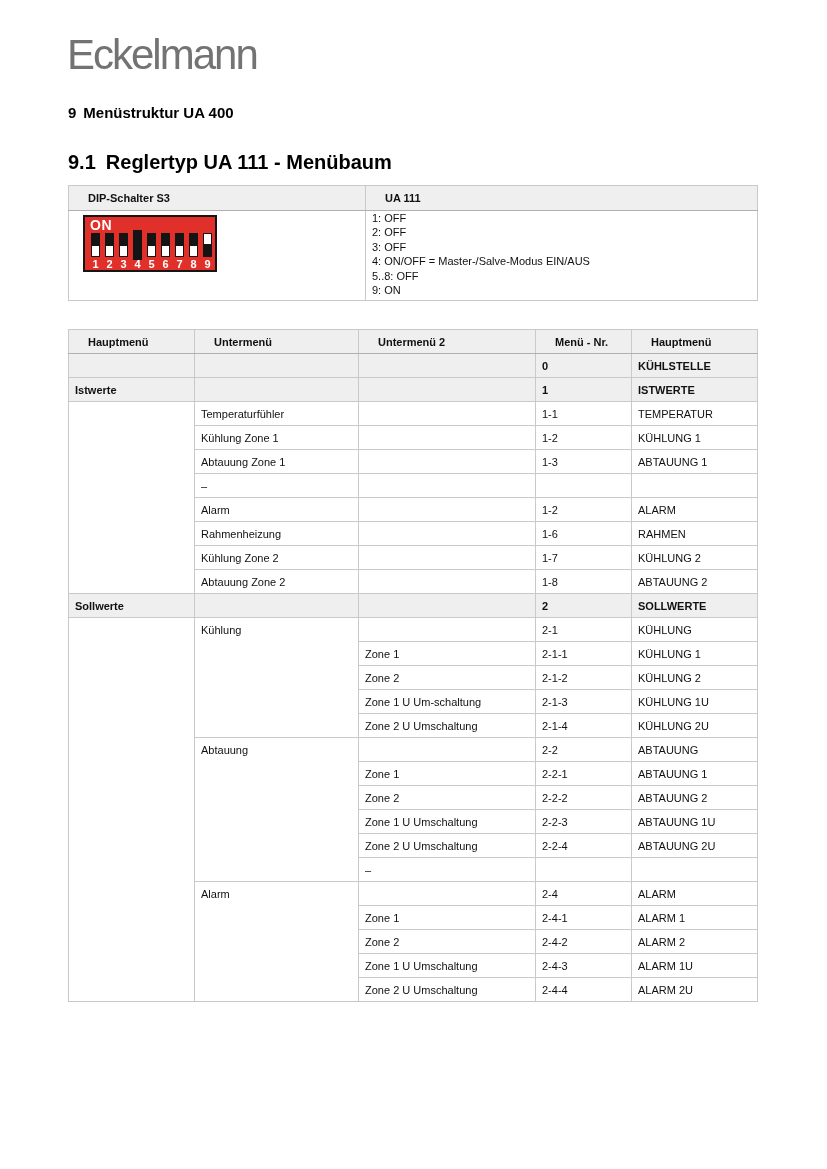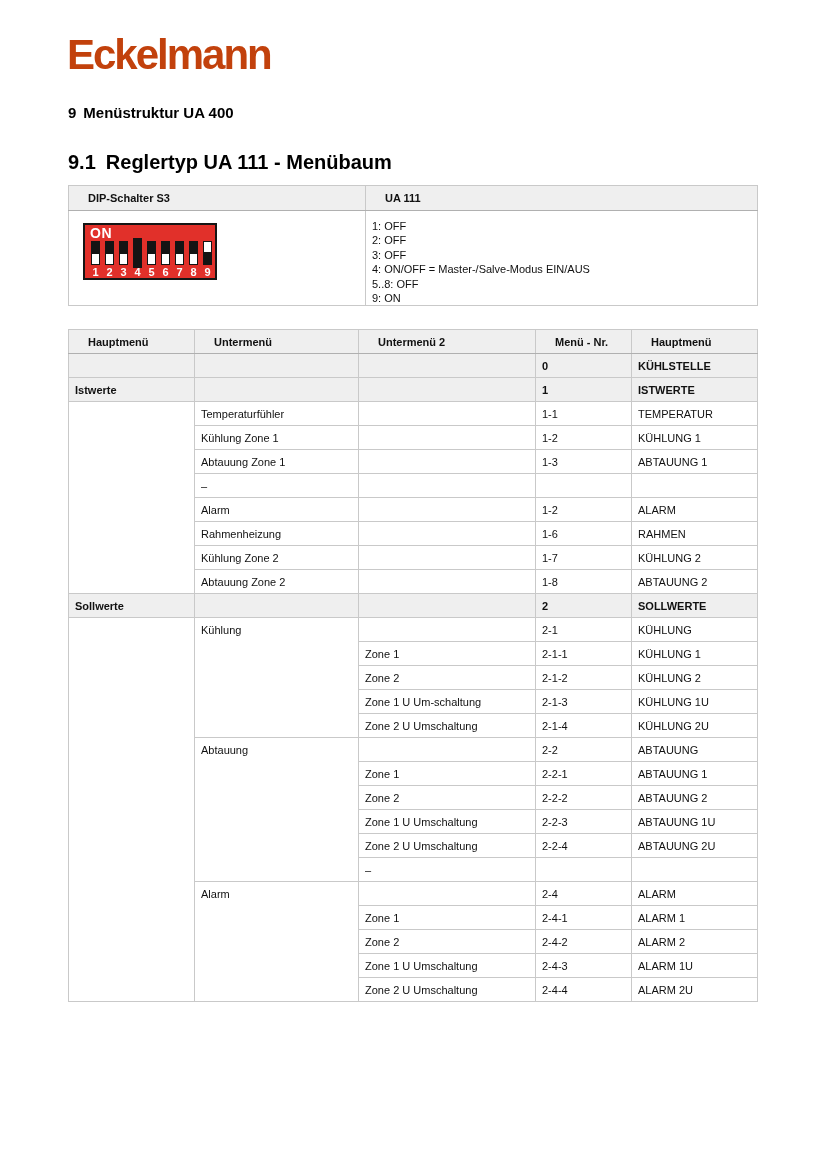--- a/index.html
+++ b/index.html
@@ -4,36 +4,36 @@
 <style>
   * { margin:0; padding:0; box-sizing:border-box; }
   html,body { background:#ffffff; }
   .page {
     position:relative; width:827px; height:1169px; background:#ffffff;
     font-family:"Liberation Sans", sans-serif; color:#111; overflow:hidden;
   }
   
   .logo {
     position:absolute; left:67px; top:31px;
-    font-size:42px; font-weight:bold; letter-spacing:-2px; color:#c2410c;
+    font-size:42px; font-weight:normal; letter-spacing:-2px; color:#737373;
   }
   
   .h1 { position:absolute; left:68px; top:104px; font-size:15px; font-weight:bold; color:#000; }
   .h1 .num { display:inline-block; margin-right:7px; }
   .h2 { position:absolute; left:68px; top:151px; font-size:20px; font-weight:bold; color:#000; }
   .h2 .num { display:inline-block; margin-right:10px; }
   
   table { border-collapse:collapse; table-layout:fixed; }
   td { border:1px solid #c9c9c9; font-size:11px; color:#111; padding:0 4px 0 6px; overflow:hidden; }
   tr.shaded td { background:#efefef; font-weight:bold; }
   tr.head td { border-bottom-color:#b0b0b0;padding-left:19px; }
   
   .dip-table { position:absolute; left:68px; top:185px; width:689px; }
   .dip-table td { height:25px; }
-  .dip-table tr.body td { height:90px; vertical-align:top; padding-top:8px; }
+  .dip-table tr.body td { height:90px; vertical-align:top; padding-top:0; }
   .settings div { line-height:14.4px; }
   
   .dip {
     position:relative; width:134px; height:57px; margin:4px 0 0 8px;
     background:#e1302a; border:2px solid #151515;
   }
   .dip .on-label { position:absolute; top:0; left:5px; color:#fff; font-weight:bold; font-size:14px; letter-spacing:.5px; }
   .slots { position:absolute; top:16px; left:6px; display:flex; gap:5px; }
   .slot { position:relative; width:9px; height:24px; background:#141414; }
   .slot .handle { position:absolute; left:1px; right:1px; height:10px; background:#fff; }

